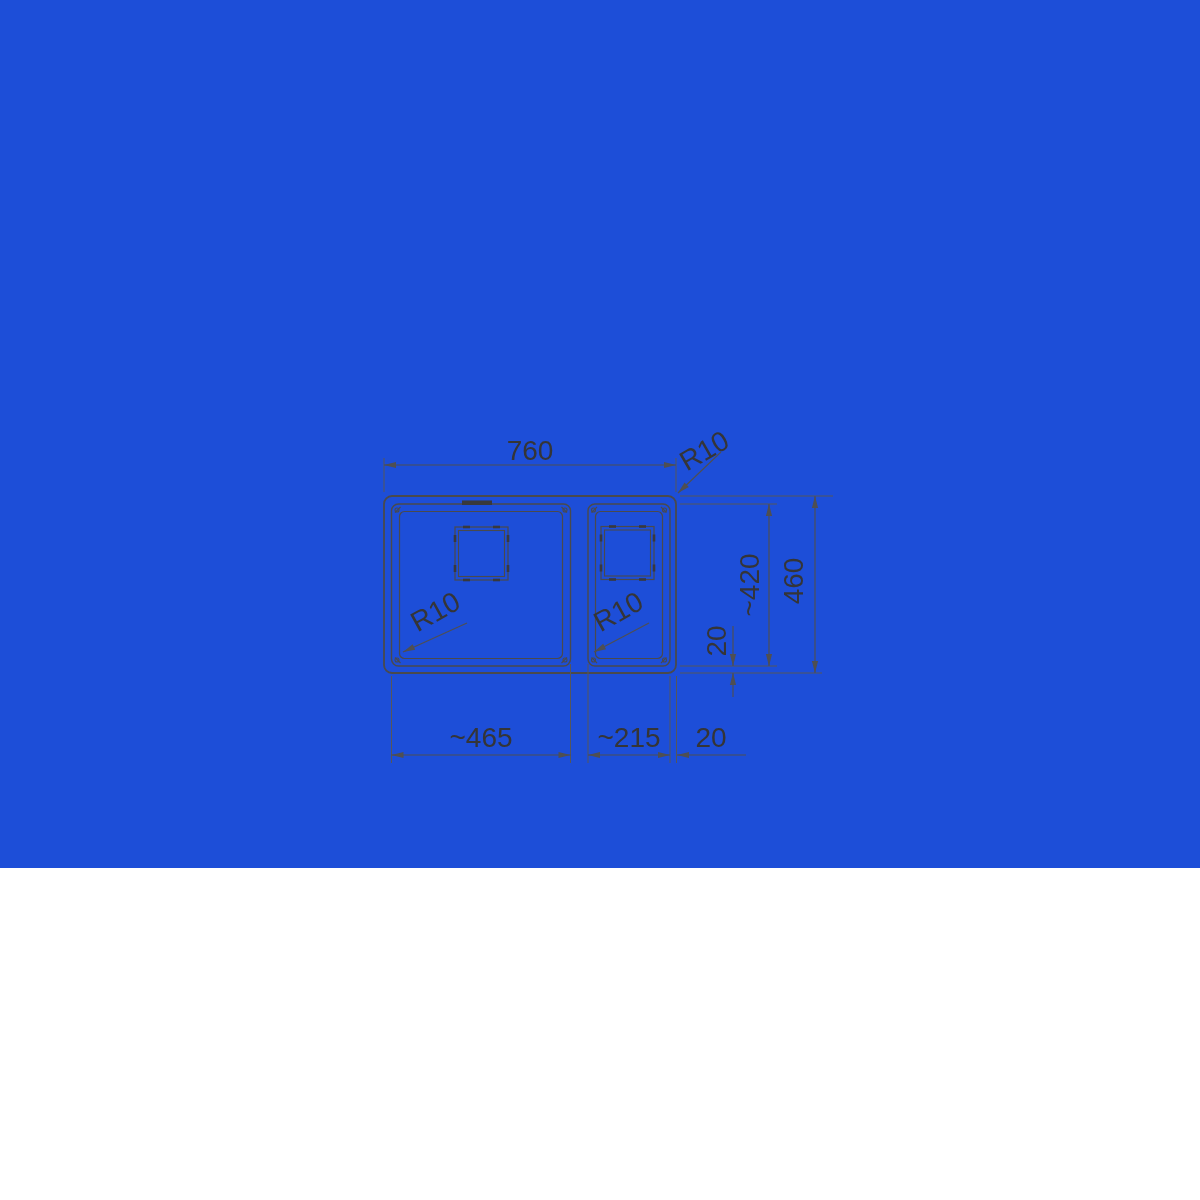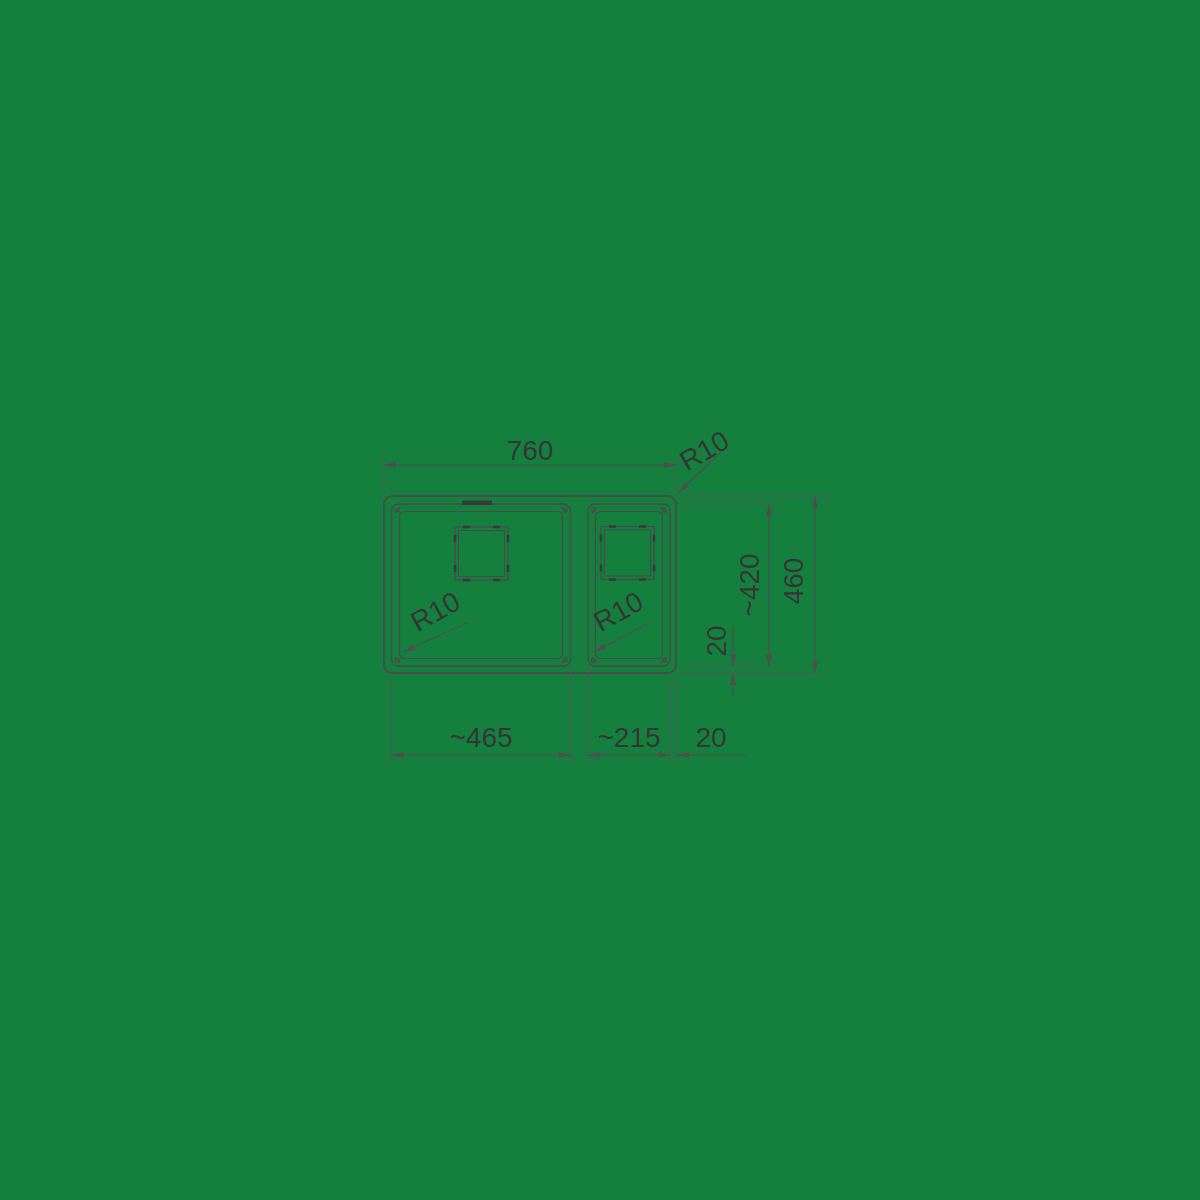--- a/index.html
+++ b/index.html
@@ -1,19 +1,19 @@
 <!DOCTYPE html>
 <html><head>
 <meta charset="utf-8">
 <style>
   html,body{margin:0;padding:0;background:#ffffff;}
   .canvas{
     position:relative;
-    width:1200px;height:1200px;
-    background:#15803d;
+    width:1200px;height:868px;
+    background:#1d4ed8;
     font-family:"Liberation Sans", sans-serif;
     overflow:hidden;
   }
   svg{position:absolute;left:0;top:0;}
   .outline{fill:none;stroke:#4a4a4c;stroke-width:1.8;}
   .rim{fill:none;stroke:#4a4a4c;stroke-width:1.4;}
   .rim2{fill:none;stroke:#4a4a4c;stroke-width:1.2;}
   .detail{fill:none;stroke:#4a4a4c;stroke-width:1.1;}
   .tick{stroke:#39393b;stroke-width:2.6;}
   .dim{stroke:#4f4f52;stroke-width:1.15;fill:none;}

